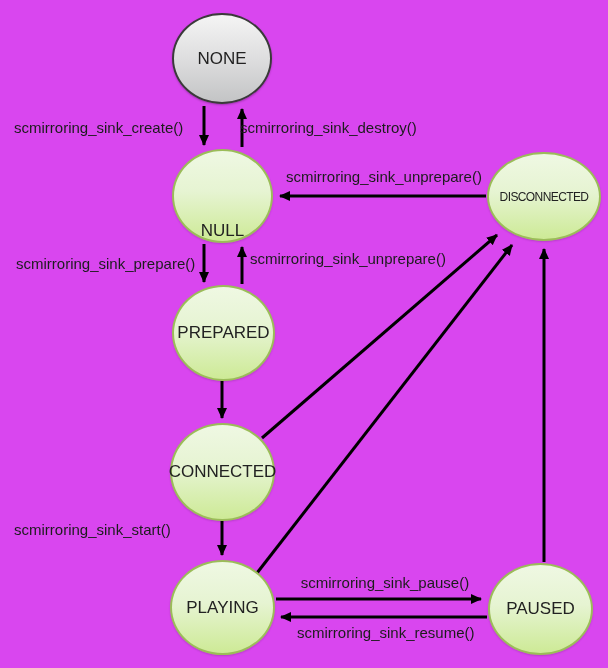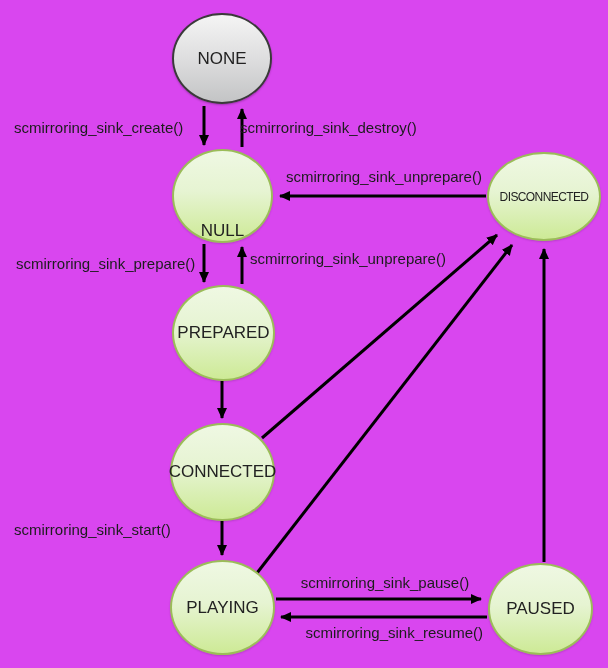--- a/index.html
+++ b/index.html
@@ -31,21 +31,21 @@
   #state-disconnected{left:487px;top:152px;width:114px;height:89px;font-size:12px;letter-spacing:-0.6px;}
   .tlabel{position:absolute;z-index:3;font-size:15px;white-space:nowrap;}
   #lbl-create   {left:14px;top:119px;}
   #lbl-destroy  {left:240px;top:119px;}
   #lbl-unprep-d {left:278px;top:168px;width:212px;text-align:center;}
   #lbl-prepare  {left:0;top:255px;margin-left:16px;}
   #lbl-unprep-p {left:250px;top:250px;}
   #lbl-connect  {left:14px;top:395px;}
   #lbl-start    {left:14px;top:521px;}
   #lbl-pause    {left:292px;top:574px;width:186px;text-align:center;}
-  #lbl-resume   {left:297px;top:624px;width:186px;text-align:right;}
+  #lbl-resume   {left:297px;top:624px;width:186px;text-align:left;}
   #disconnect-box{
     position:absolute;left:344px;top:325px;width:221px;height:38px;z-index:2;
     background:#ffffff;border:3px solid #000000;box-sizing:border-box;
     display:flex;align-items:center;justify-content:center;font-size:15px;white-space:nowrap;
   }
 </style>
 </head>
 <body>
 
 <div id="stage">

